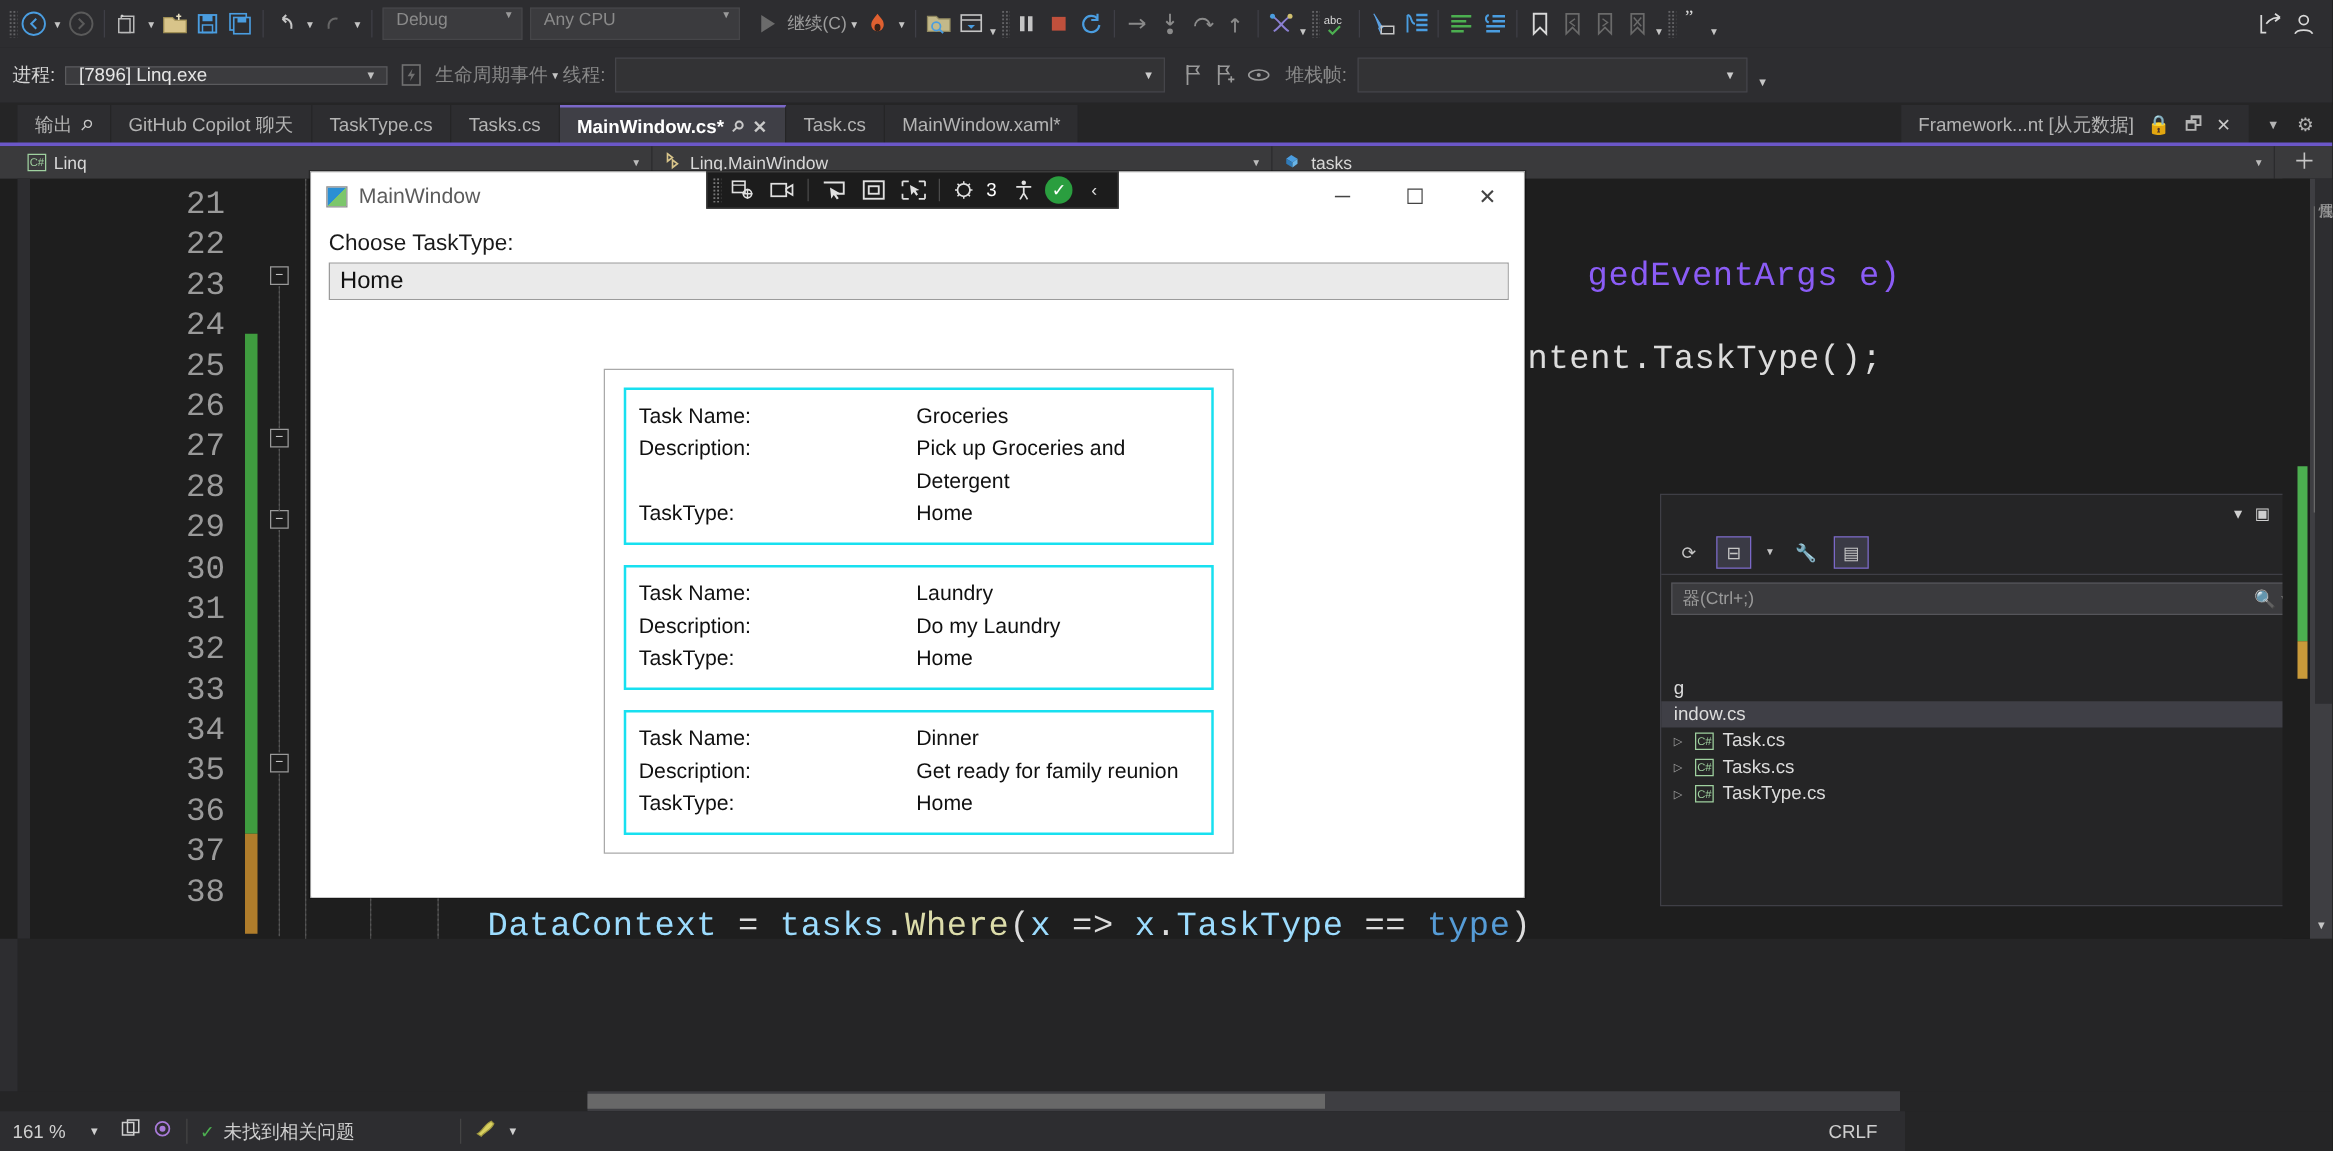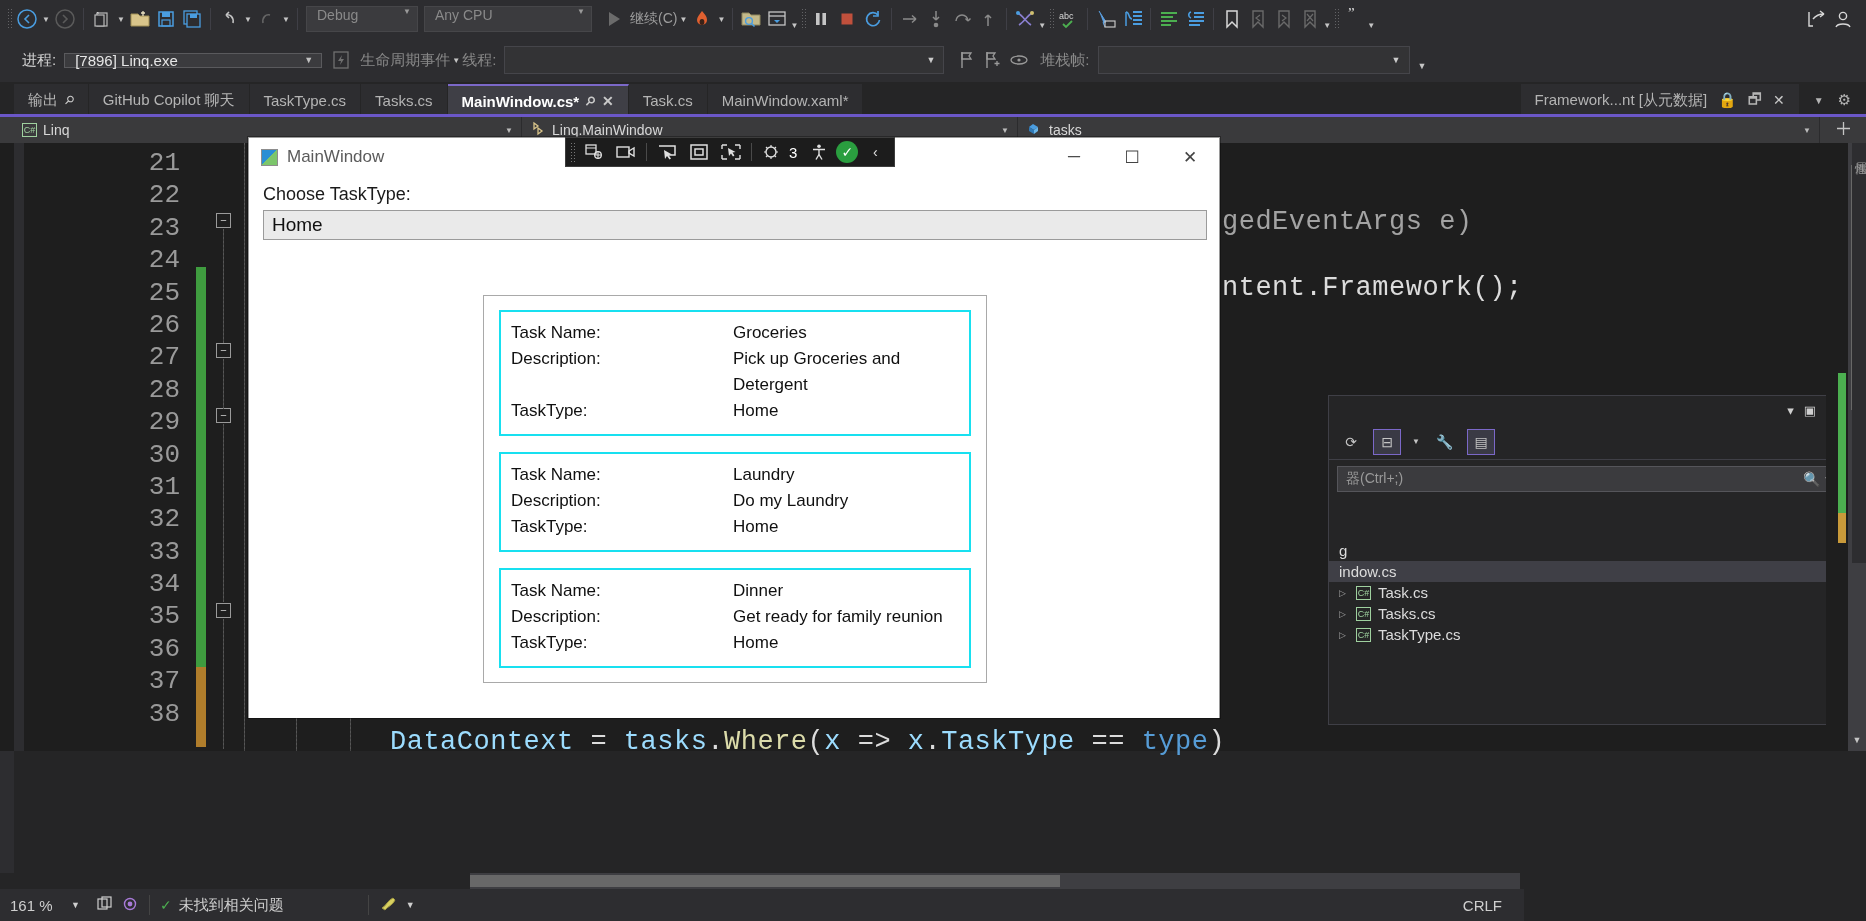--- a/index.html
+++ b/index.html
@@ -30,21 +30,21 @@
   .tb-combo .cb-arrow { font-size: 8px; margin-left: 14px; color: #9a9a9a; }
   .grip { width: 7px; height: 22px; margin-left: 3px;
     background-image: radial-gradient(#6d6d70 0.8px, transparent 1px);
     background-size: 3px 3px; opacity: .85; }
   .run-label { color: #9d9d9d; font-size: 14px; margin-left: 3px; }
   .tb-dd { display:flex; flex-direction:column; justify-content:flex-end; height:26px; padding-bottom:2px;}
 
   
   .procbar {
     position: absolute; left: 0; top: 38px; width: 1866px; height: 44px;
-    background: #2d2d30; display: flex; align-items: center; padding-left: 22px;
+    background: #2d2d30; display: flex; align-items: center; padding-left: 10px;
   }
   .proc-label { color: #d4d4d4; font-size: 15px; margin-right: 8px; }
   .proc-combo {
     height: 15px; background: #3b3b3e; border: 1px solid #5a5a5d; color: #e6e6e6;
     font-size: 15px; display: flex; align-items: center; justify-content: space-between;
     padding: 0 8px 0 10px;
   }
   .dim { color: #888; }
   .flat-combo {
     height: 28px; background: #333335; border: 1px solid #45454a; color: #cccccc;
@@ -103,21 +103,21 @@
   .fold {
     position: absolute; width: 15px; height: 15px; border: 1px solid #9a9a9a; color: #cfcfcf;
     font-size: 11px; line-height: 13px; text-align: center; background: #1e1e1e;
   }
   .indent-guide { position: absolute; width: 1px; background: #474747;
     background-image: linear-gradient(#565656 50%, transparent 50%); background-size: 1px 4px; }
   .code-text {
     position: absolute; font-family: "Liberation Mono", monospace; font-size: 27px;
     white-space: pre; letter-spacing: .5px;
   }
-  .c-blue { color: #569cd6; } .c-lblue { color: #9cdcfe; } .c-green { color: #a3a3a3; }
+  .c-blue { color: #569cd6; } .c-lblue { color: #9cdcfe; } .c-green { color: #8b5cf6; margin-left: 48px; }
   .c-white { color: #dcdcdc; } .c-yellow { color: #dcdcaa; }
 
   
   .vscroll { position: absolute; right: 0; top: 143px; width: 18px; height: 608px; background: #3e3e42; }
   .vscroll .thumb { position: absolute; left: 3px; width: 12px; background: #686868; }
   .vscroll .arrow { width: 18px; height: 16px; color: #c5c5c5; font-size: 9px; text-align: center; }
   .map-col { position: absolute; right: 18px; top: 143px; width: 22px; height: 608px; background: #1e1e1e; }
   .map-mark { position: absolute; right: 2px; width: 8px; }
 
   
@@ -634,21 +634,21 @@
       <div class="indent-guide" style="left:11px;top:86px;height:114px;"></div>
       <div class="indent-guide" style="left:11px;top:216px;height:50px;"></div>
       <div class="indent-guide" style="left:11px;top:281px;height:178px;"></div>
       <div class="indent-guide" style="left:11px;top:476px;height:130px;"></div>
     </div>
     <div class="indent-guide" style="left:244px;top:0;height:608px;"></div>
     <div class="indent-guide" style="left:296px;top:440px;height:168px;"></div>
     <div class="indent-guide" style="left:350px;top:560px;height:48px;"></div>
 
     <div class="code-text c-green" style="left:1222px; top:64px;">gedEventArgs e)</div>
-    <div class="code-text c-white" style="left:1222px; top:130px;">ntent.Framework();</div>
+    <div class="code-text c-white" style="left:1222px; top:130px;">ntent.TaskType();</div>
     <div class="code-text" style="left:390px; top:584px;"><span class="c-lblue">DataContext</span><span class="c-white"> = </span><span class="c-lblue">tasks</span><span class="c-white">.</span><span class="c-yellow">Where</span><span class="c-white">(</span><span class="c-lblue">x</span><span class="c-white"> =&gt; </span><span class="c-lblue">x</span><span class="c-white">.</span><span class="c-lblue">TaskType</span><span class="c-white"> == </span><span class="c-blue">type</span><span class="c-white">)</span></div>
   </div>
 
   <div class="rightpanel">
     <div class="rp-title">
       <span>▾</span>
       <span>▣</span>
       <span>✕</span>
     </div>
     <div class="rp-toolbar">

